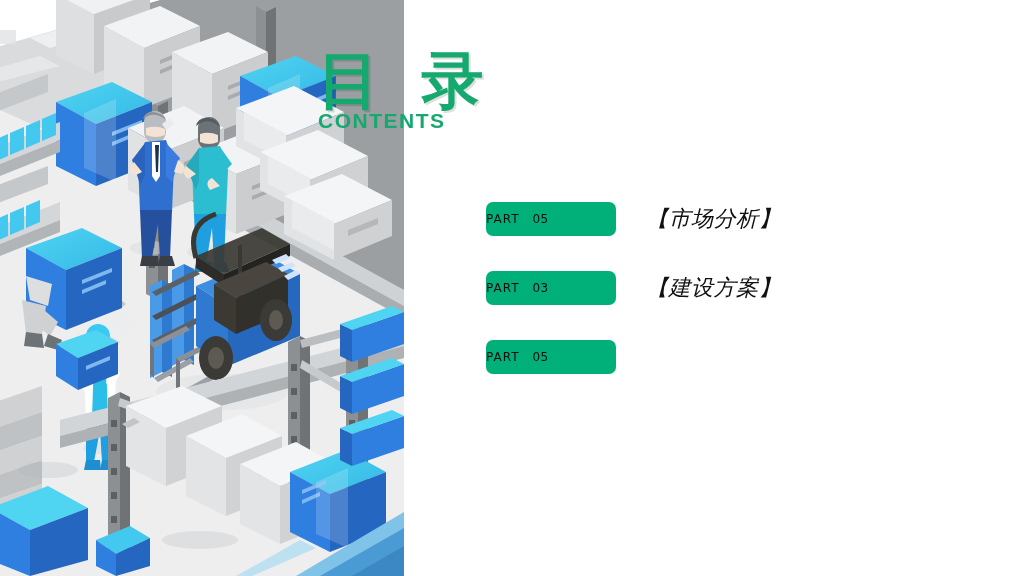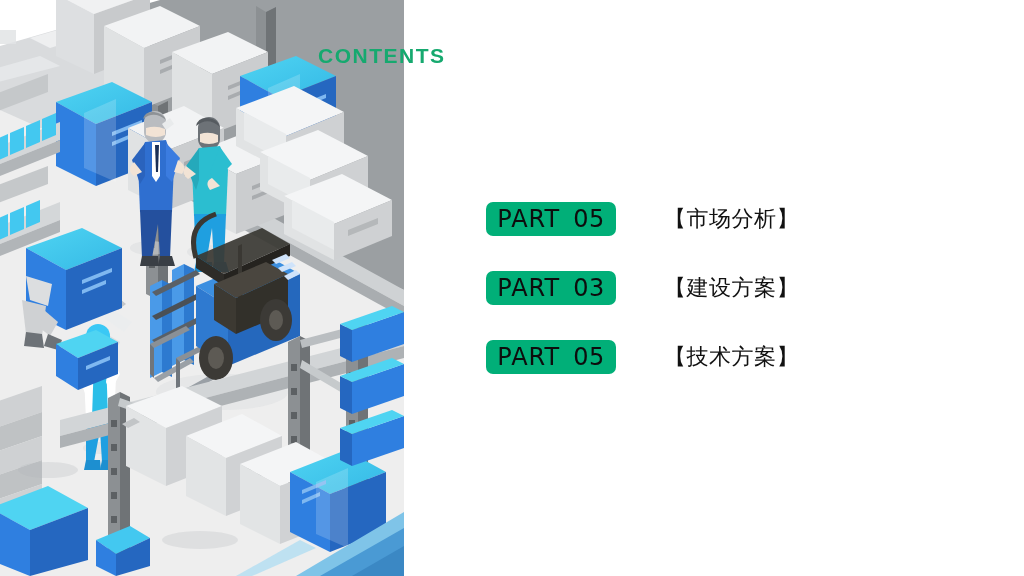--- a/index.html
+++ b/index.html
@@ -69,38 +69,39 @@
     margin-bottom:35px;
   }
   .toc-row:last-child { margin-bottom:0; }
 
   .part-chip {
     width:130px; height:34px;
     background:#01af78;
     border-radius:7px;
     display:flex;
     align-items:center;
-    justify-content:center;
+    justify-content:flex-start;
     color:#0d0d0d;
-    font-size:24px;
+    font-size:12px;
     font-weight:500;
     letter-spacing:0.5px;
     font-family:"DejaVu Sans","Liberation Sans",sans-serif;
     flex:0 0 auto;
   }
   .part-chip .pw { letter-spacing:1px; }
   .part-chip .pn { margin-left:13px; letter-spacing:0.5px; }
 
   .toc-label {
-    margin-left:48px;
+    margin-left:30px;
     font-size:22px;
     color:#111111;
     font-family:"DejaVu Sans","Liberation Sans",sans-serif;
     letter-spacing:0.5px;
     white-space:nowrap;
+    font-style:italic;
   }
 </style>
 </head>
 <body>
 
 <div class="slide">
 
   <div class="illus-panel">
     <svg viewBox="0 0 404 576" xmlns="http://www.w3.org/2000/svg">
       <defs>
@@ -452,20 +453,21 @@
       <g opacity="0.25">
         <ellipse cx="48" cy="470" rx="30" ry="8" fill="#b0b4b7"></ellipse>
         <ellipse cx="200" cy="540" rx="38" ry="9" fill="#b0b4b7"></ellipse>
       </g>
 
       <path d="M122 424 L134 418 L140 422 L128 428 Z" fill="#c2c5c7"></path>
     </svg>
   </div>
 
   <div class="title-block">
+    <div class="title-cn">目 录</div>
     <div class="title-en">CONTENTS</div>
   </div>
 
   <div class="toc">
 
     <div class="toc-row">
       <div class="part-chip">
         <span class="pw">PART</span>
         <span class="pn">05</span>
       </div>
@@ -478,18 +480,17 @@
         <span class="pn">03</span>
       </div>
       <div class="toc-label">【建设方案】</div>
     </div>
 
     <div class="toc-row">
       <div class="part-chip">
         <span class="pw">PART</span>
         <span class="pn">05</span>
       </div>
-      <div class="toc-label">【技术方案】</div>
     </div>
 
   </div>
 
 </div>
 
 </body></html>

